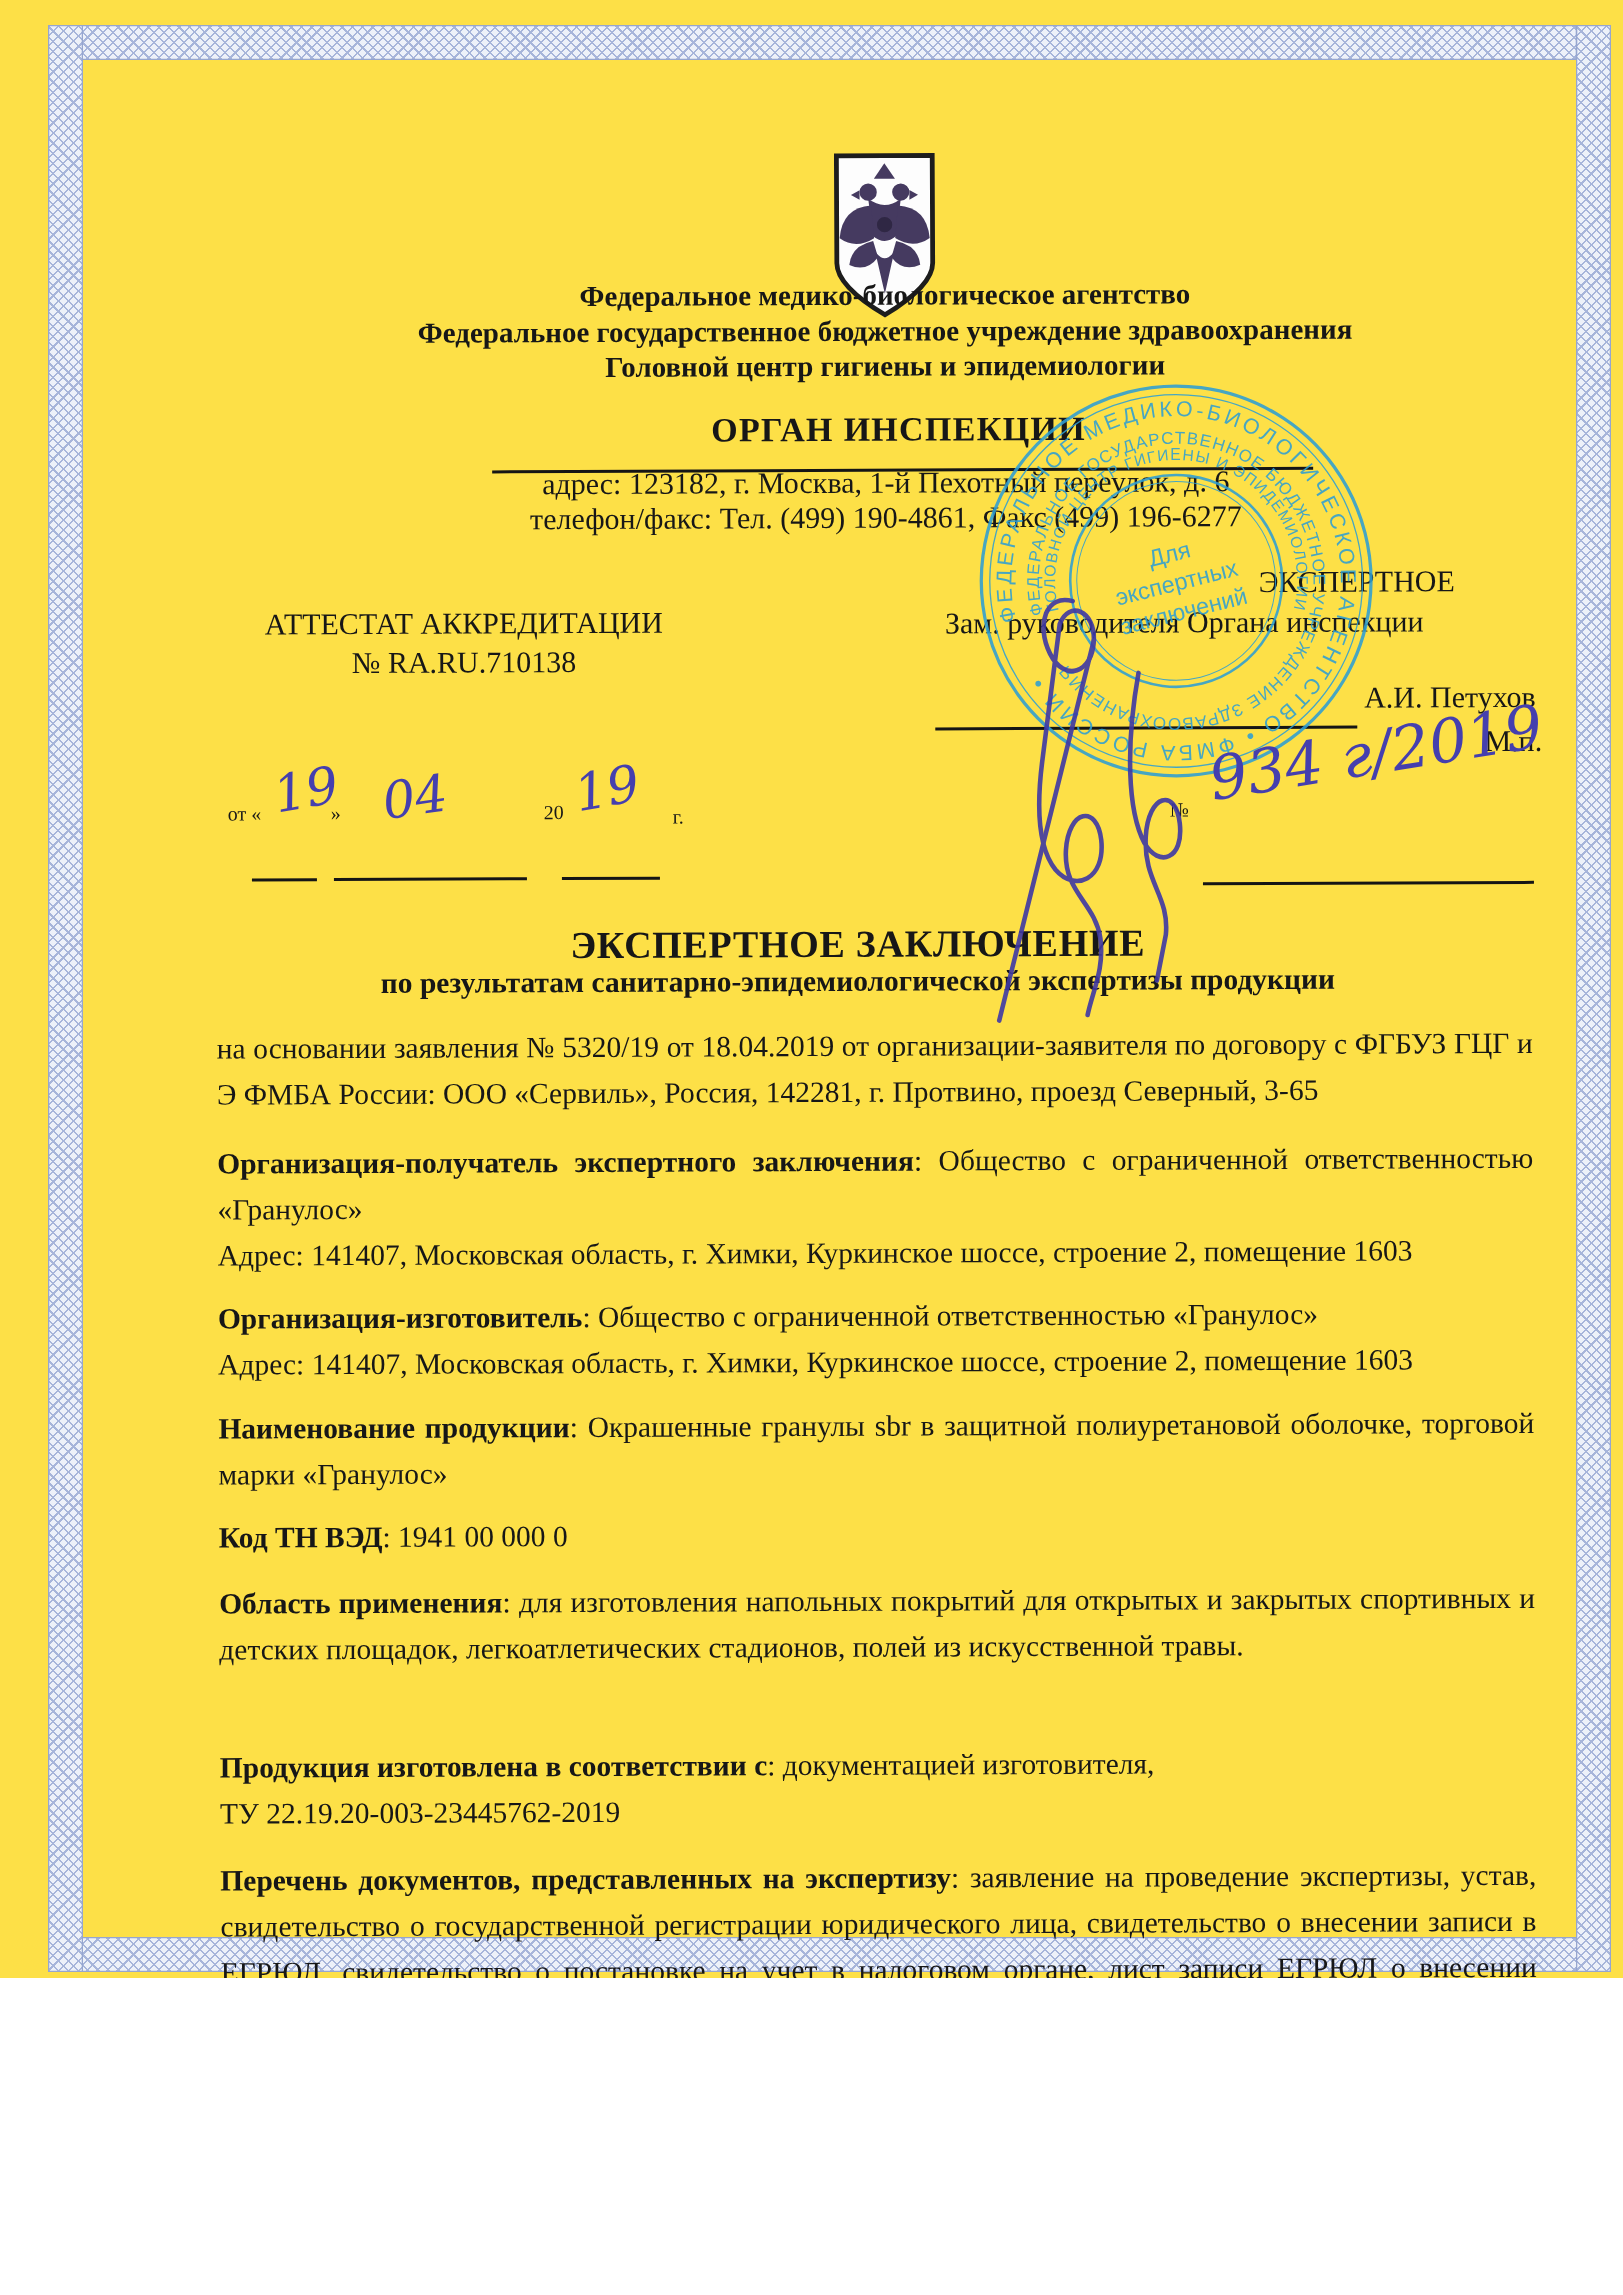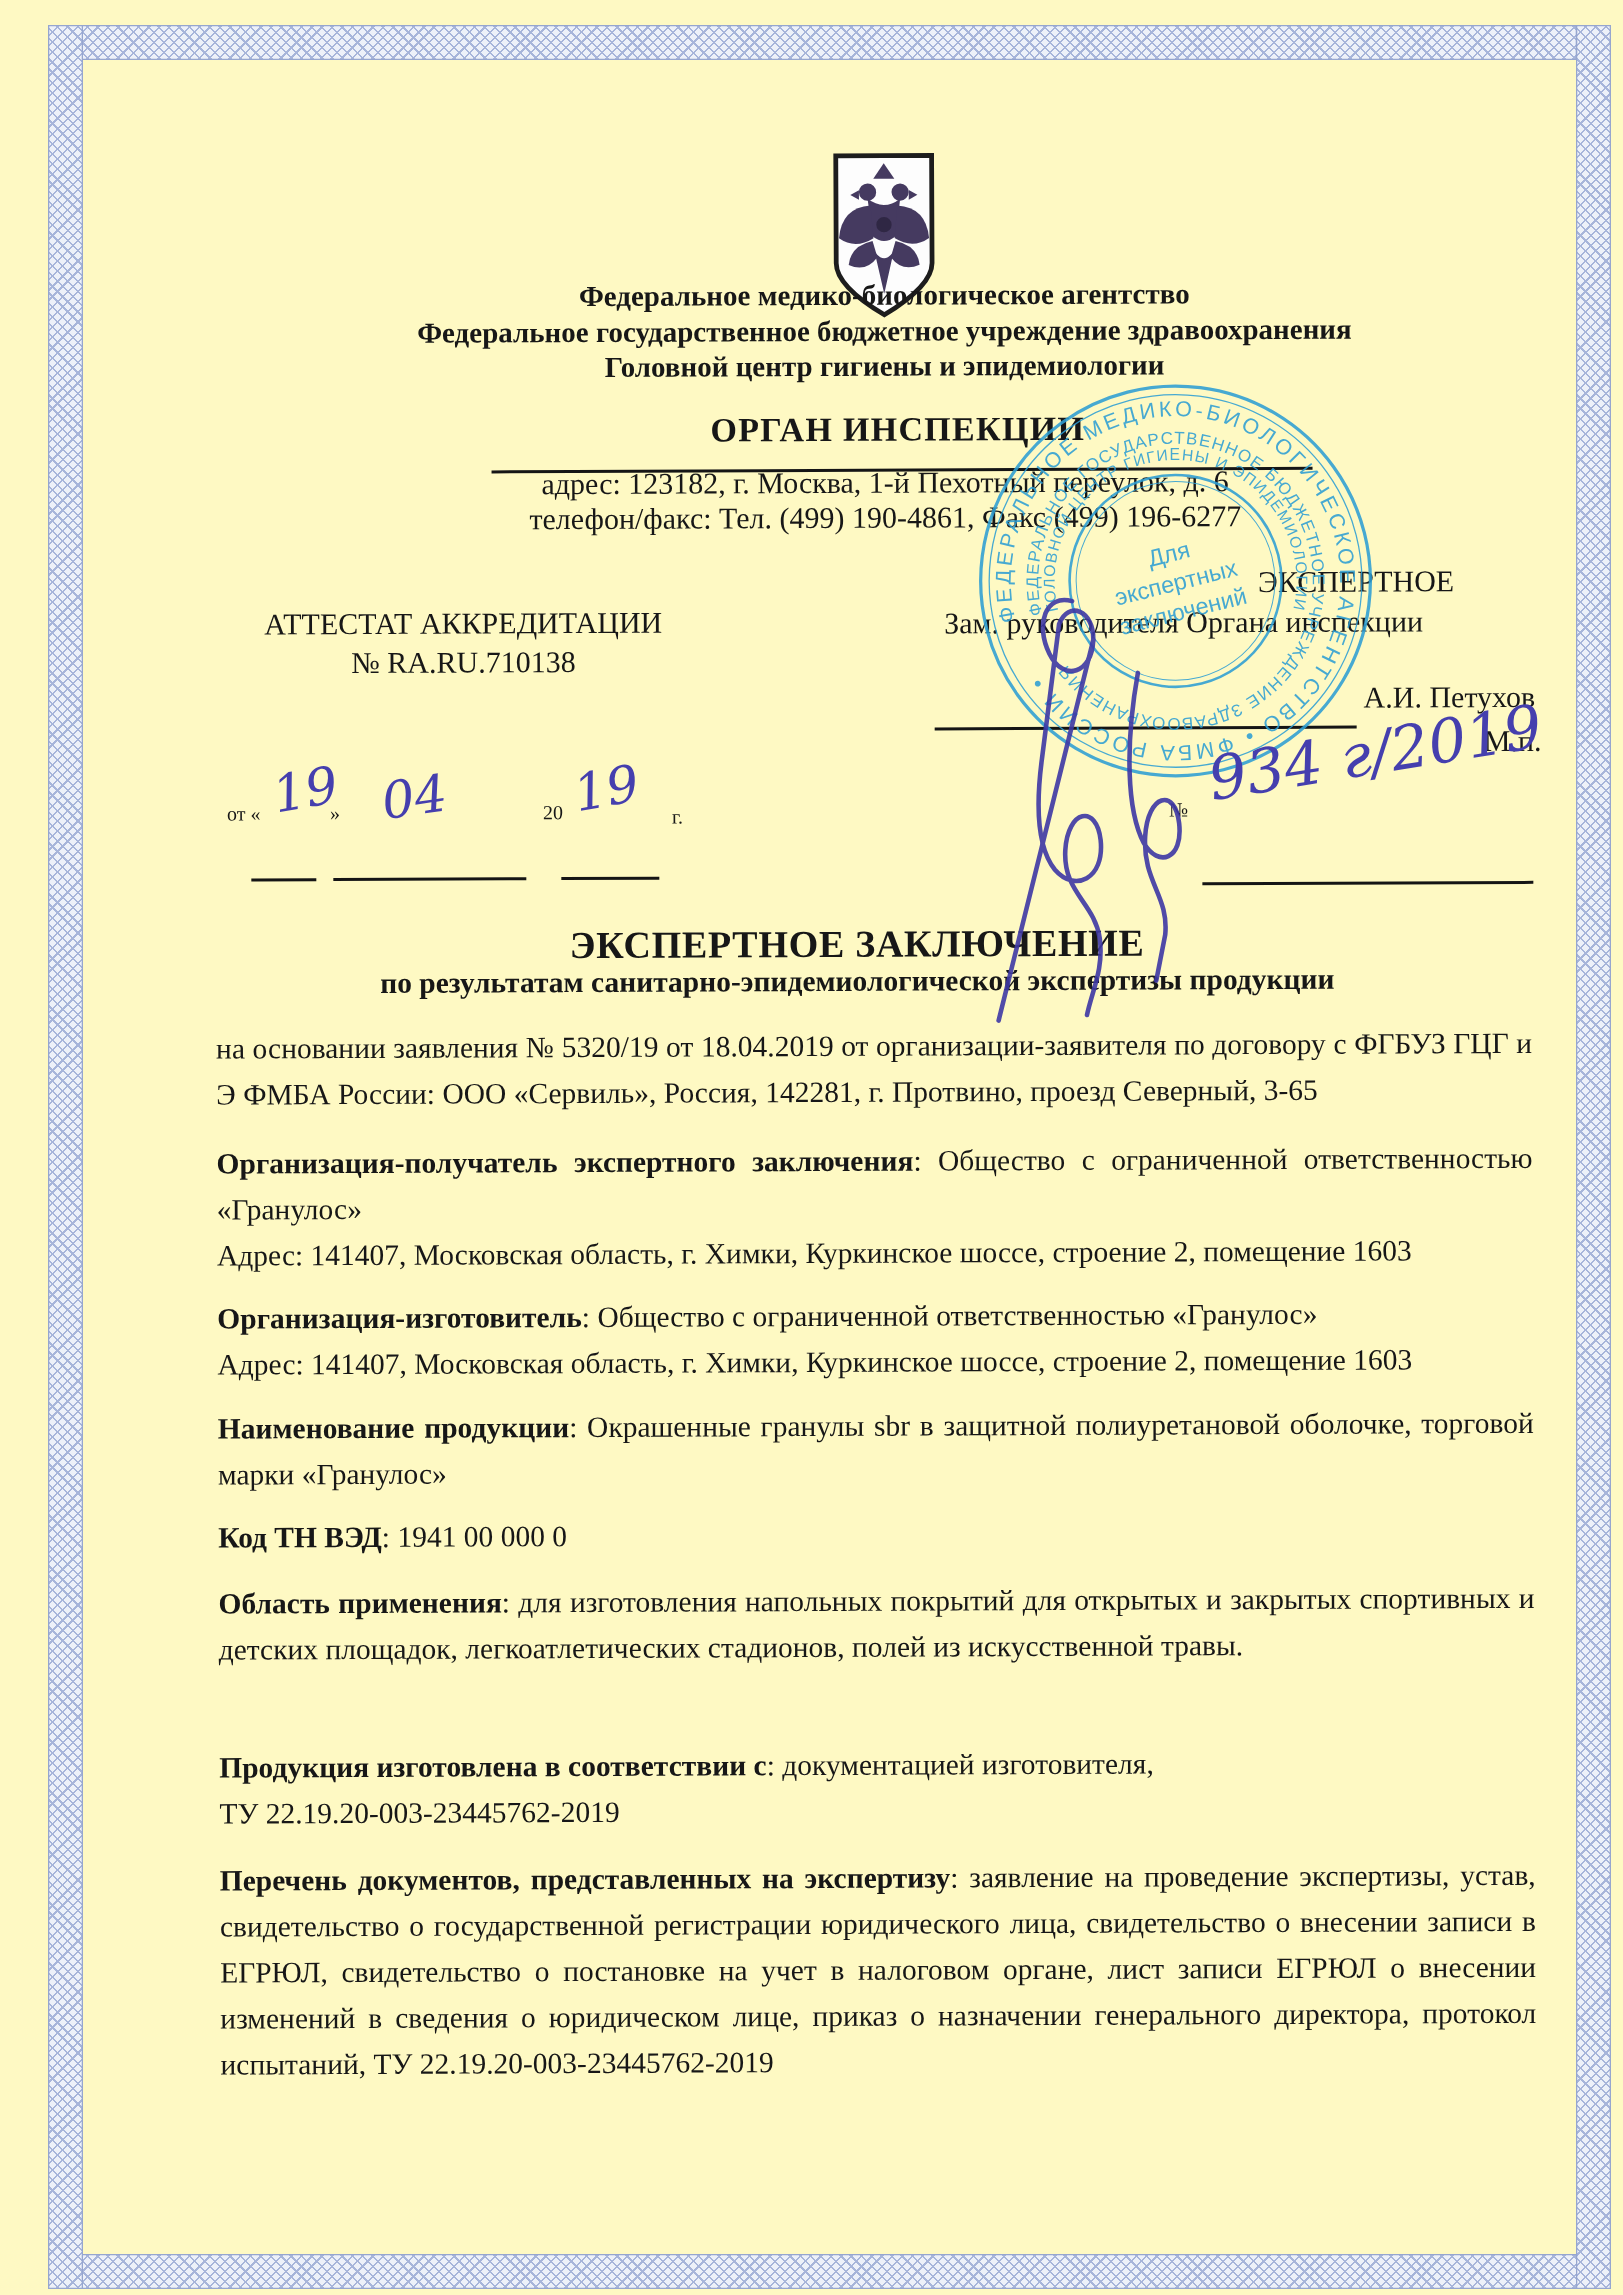--- a/index.html
+++ b/index.html
@@ -1,17 +1,17 @@
 <!DOCTYPE html>
 <html style="font-size:10.5px"><head>
 <meta charset="utf-8">
 <style>
   html,body { margin:0; padding:0; background:#ffffff; }
   .page {
-    position:relative; width:1623px; height:2295px; background:#fef9c3; overflow:hidden;
+    position:relative; width:1623px; height:1978px; background:#fde047; overflow:hidden;
     font-family:"Liberation Serif","DejaVu Serif",serif; color:#171717;
   }
   
   .bar {
     position:absolute;
     background-color:#edf1f9;
     background-image:
       repeating-linear-gradient(45deg,  #a7b5da 0 1.6px, transparent 1.6px 7.2px),
       repeating-linear-gradient(135deg, #a7b5da 0 1.6px, transparent 1.6px 7.2px);
     box-shadow: inset 0 0 0 1.3px #96a6cf;

